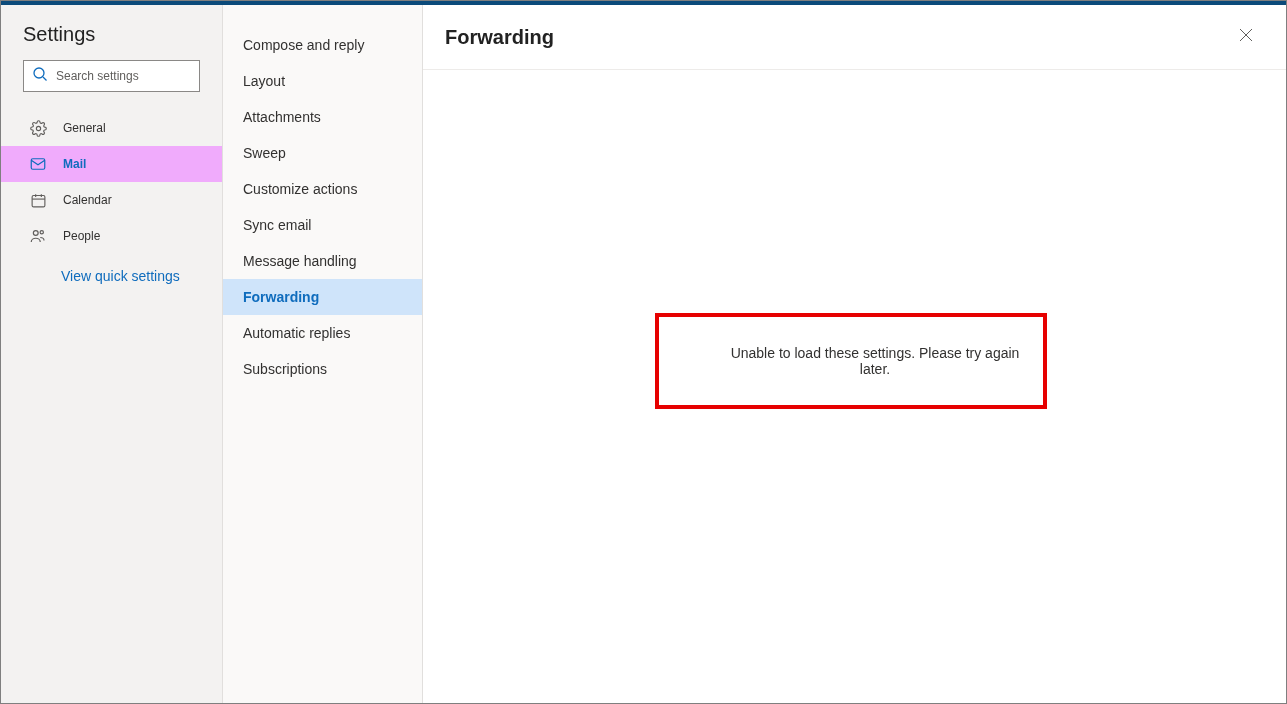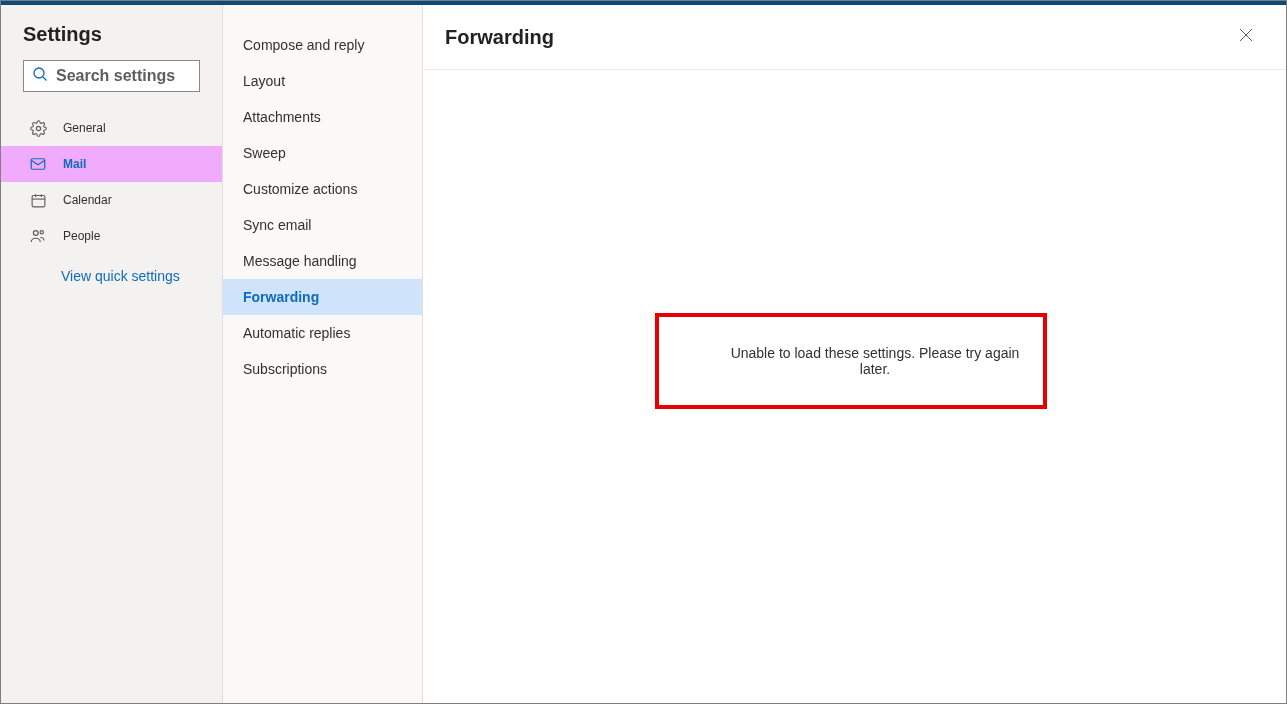--- a/index.html
+++ b/index.html
@@ -31,45 +31,44 @@
     
     .col-left {
       width: 222px;
       background: #f3f2f1;
       border-right: 1px solid #e1dfdd;
       padding-top: 18px;
       flex: none;
     }
     .settings-title {
       font-size: 20px;
-      font-weight: 700;
+      font-weight: 400;
       color: #222;
       padding: 0 22px 14px 22px;
     }
     .search-wrap {
       padding: 0 22px 12px 22px;
     }
     .search-box {
       display: flex;
       align-items: center;
       border: 1px solid #8a8886;
       background: #fff;
       height: 32px;
       padding: 0 8px;
       gap: 8px;
     }
     .search-box svg { flex: none; }
     .search-input {
       border: none;
       outline: none;
-      font-size: 16px;
+      font-size: 12px;
       width: 100%;
       background: transparent;
       color: #323130;
-      font-weight: bold;
     }
     .search-input::placeholder { color: #605e5c; }
     .nav-list { padding-top: 6px; }
     .nav-item {
       display: flex;
       align-items: center;
       height: 36px;
       padding: 0 22px 0 28px;
       gap: 16px;
       cursor: pointer;

